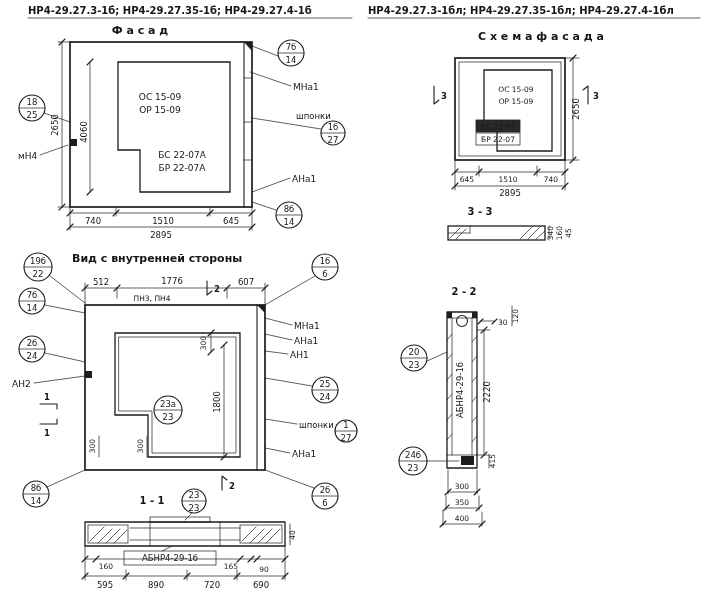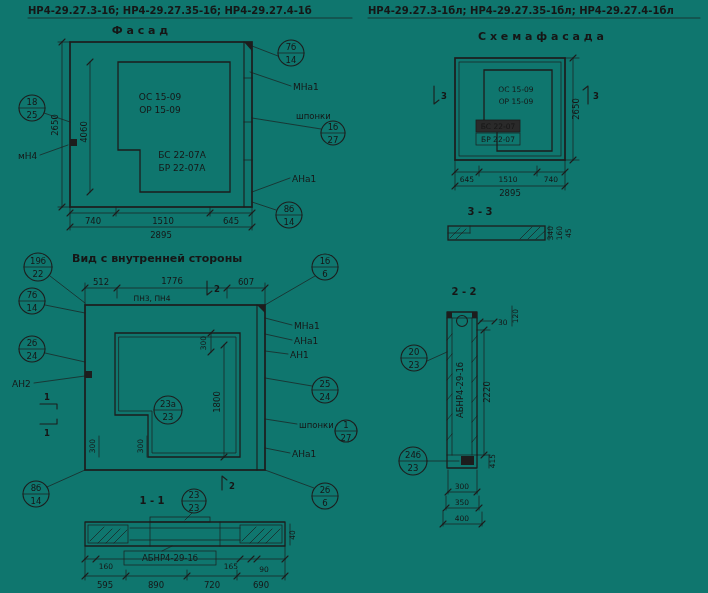--- a/index.html
+++ b/index.html
@@ -1,17 +1,17 @@
 <!DOCTYPE html>
 <html><head>
 <meta charset="utf-8">
 <style>
   html,body{margin:0;padding:0;background:#ddd;}
   .canvas{
-    position:relative;width:708px;height:593px;background:#0f766e;
+    position:relative;width:708px;height:593px;background:#ffffff;
     font-family:"DejaVu Sans",sans-serif;overflow:hidden;
   }
   svg{display:block}
   .ln{stroke:#1d1d1d;fill:none;stroke-width:1.1;stroke-linecap:round}
   .thick{stroke-width:1.7}
   .med{stroke-width:1.3}
   .thin{stroke-width:0.7}
   .fillb{fill:#1d1d1d;stroke:none}
   text{font-family:"DejaVu Sans",sans-serif;fill:#161616;font-size:9px}
   .tb{font-weight:bold}

